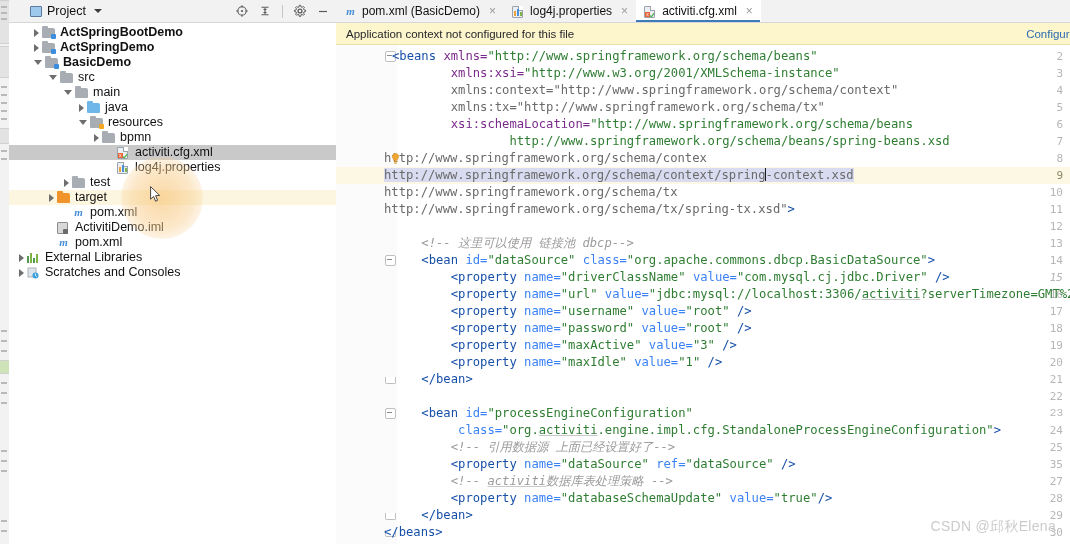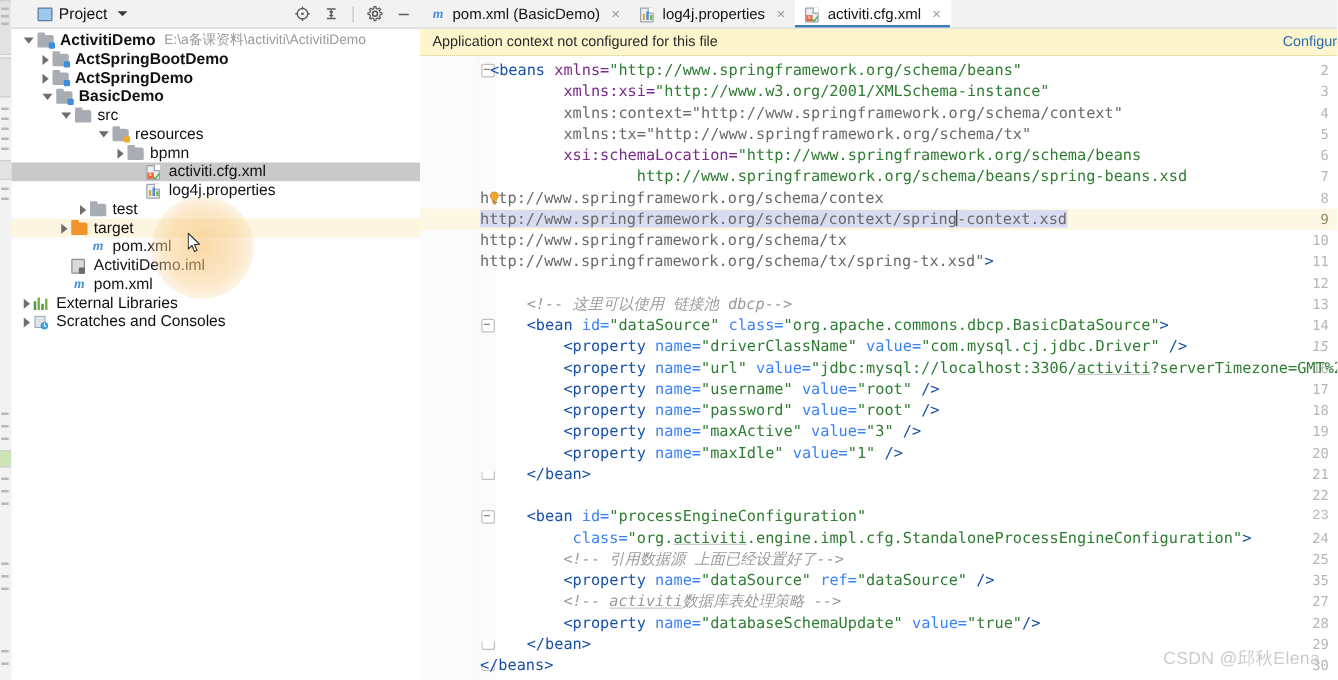--- a/index.html
+++ b/index.html
@@ -240,67 +240,72 @@
         <span class="hi">
           <svg width="14" height="14" viewBox="0 0 14 14">
               <path d="M3 7.5h8" stroke="#5b5b5b" stroke-width="1.2"></path>
             </svg>
         </span>
       </div>
     </div>
 
     <div class="tree" id="tree">
         <div class="row">
-          <span style="flex: 0 0 auto; width: 10px;"></span>
-          <span class="arrow open"></span>
+          <span style="flex: 0 0 auto; width: 25px;"></span>
+          <span class="arrow closed"></span>
           <span class="ficon">
             <span class="fold gray">
               <span class="badge blue"></span>
             </span>
           </span>
-          <span class="lbl b">ActivitiDemo</span>
-          <span class="path">E:\a备课资料\activiti\ActivitiDemo</span>
+          <span class="lbl b">ActSpringBootDemo</span>
         </div>
         <div class="row">
           <span style="flex: 0 0 auto; width: 25px;"></span>
           <span class="arrow closed"></span>
           <span class="ficon">
             <span class="fold gray">
               <span class="badge blue"></span>
             </span>
           </span>
-          <span class="lbl b">ActSpringBootDemo</span>
+          <span class="lbl b">ActSpringDemo</span>
         </div>
         <div class="row">
           <span style="flex: 0 0 auto; width: 25px;"></span>
-          <span class="arrow closed"></span>
+          <span class="arrow open"></span>
           <span class="ficon">
             <span class="fold gray">
               <span class="badge blue"></span>
             </span>
           </span>
-          <span class="lbl b">ActSpringDemo</span>
-        </div>
-        <div class="row">
-          <span style="flex: 0 0 auto; width: 25px;"></span>
-          <span class="arrow open"></span>
-          <span class="ficon">
-            <span class="fold gray">
-              <span class="badge blue"></span>
-            </span>
-          </span>
           <span class="lbl b">BasicDemo</span>
         </div>
         <div class="row">
           <span style="flex: 0 0 auto; width: 40px;"></span>
           <span class="arrow open"></span>
           <span class="ficon">
             <span class="fold gray"></span>
           </span>
           <span class="lbl">src</span>
+        </div>
+        <div class="row">
+          <span style="flex: 0 0 auto; width: 55px;"></span>
+          <span class="arrow open"></span>
+          <span class="ficon">
+            <span class="fold gray"></span>
+          </span>
+          <span class="lbl">main</span>
+        </div>
+        <div class="row">
+          <span style="flex: 0 0 auto; width: 70px;"></span>
+          <span class="arrow closed"></span>
+          <span class="ficon">
+            <span class="fold blue"></span>
+          </span>
+          <span class="lbl">java</span>
         </div>
         <div class="row">
           <span style="flex: 0 0 auto; width: 70px;"></span>
           <span class="arrow open"></span>
           <span class="ficon">
             <span class="fold gray">
               <span class="badge orange"></span>
             </span>
           </span>
           <span class="lbl">resources</span>

